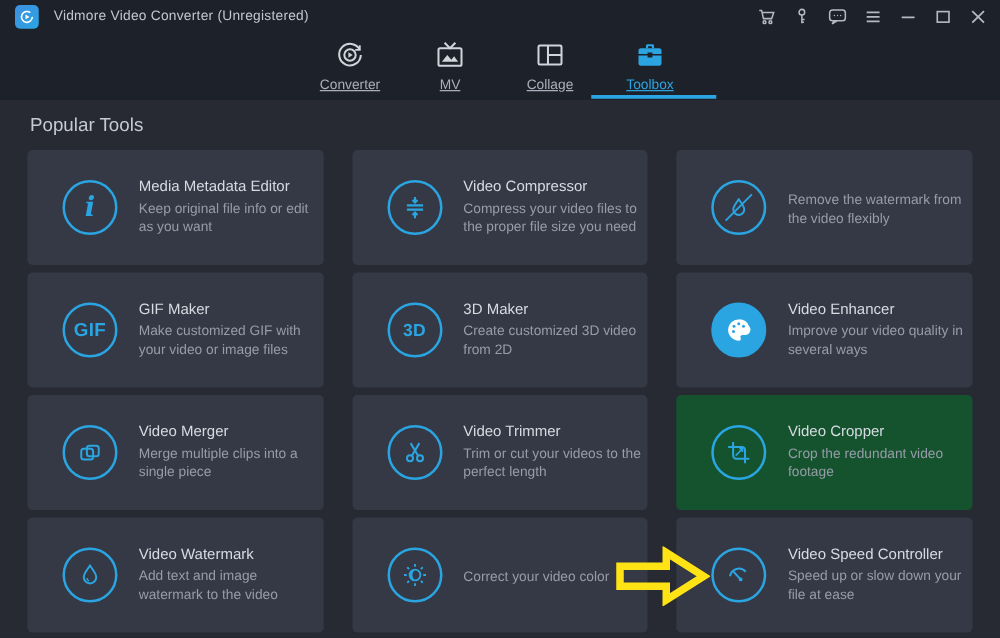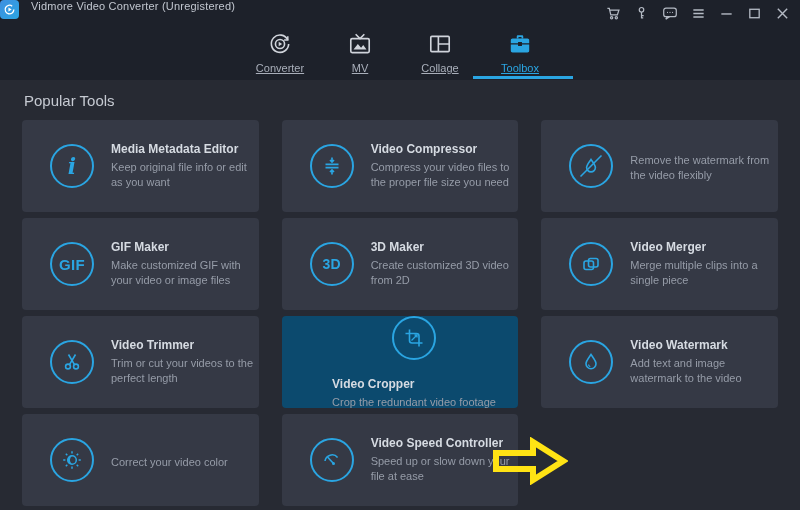--- a/index.html
+++ b/index.html
@@ -2,21 +2,21 @@
 <html><head>
 <meta charset="utf-8">
 <style>
   * { margin:0; padding:0; box-sizing:border-box; }
   html,body { width:800px; height:510px; overflow:hidden; }
   body { font-family:"Liberation Sans", sans-serif; background:#272a33; position:relative; }
 
   
   .header { position:absolute; top:0; left:0; width:800px; height:80px; background:#1d212a; }
 
-  .titlebar { height:26px; display:flex; padding:0 10px 0 0; }
+  .titlebar { height:26px; display:flex; align-items:center; padding:0 10px 0 12px; }
   .app-icon { width:19px; height:19px; border-radius:4px; background:linear-gradient(135deg,#3f8fe0,#2aa5e2);
               display:flex; align-items:center; justify-content:center; flex:0 0 auto; }
   .app-title { margin-left:12px; font-size:11px; color:#c2c7d0; letter-spacing:.2px; }
   .tb-icons { margin-left:auto; display:flex; align-items:center; gap:13px; }
   .tb-icons svg { display:block; }
 
   
   .tabs { height:54px; display:flex; justify-content:center; align-items:flex-start; gap:0; }
   .tab { width:80px; height:54px; display:flex; flex-direction:column; align-items:center; padding-top:5px; cursor:default; }
   .tab svg { display:block; }
@@ -24,30 +24,30 @@
   .tab--active .tab-label { color:#2aa5e2; }
   .tab-underline { position:absolute; left:473px; top:76px; width:100px; height:3px; background:#2aa5e2; }
 
   
   .content { position:absolute; top:80px; left:0; width:800px; height:430px; background:#272a33; }
   .section-title { margin:12px 0 0 24px; font-size:15px; color:#c6cad2; }
 
   .grid { margin:11px 22px 0 22px; display:grid; grid-template-columns:repeat(3,1fr); gap:6px 23px; }
   .card { height:92px; background:#353945; border-radius:4px; display:flex; align-items:center;
           padding-left:28px; gap:17px; }
-  .card--hover { background:#0c4a6e;flex-direction:column; }
+  .card--hover { background:#14532d; }
 
   .icon-circle { width:44px; height:44px; border:2px solid #2aa5e2; border-radius:50%;
                  display:flex; align-items:center; justify-content:center; flex:0 0 auto; }
   .icon-circle--filled { background:#2aa5e2; border-color:#2aa5e2; }
   .glyph-text { color:#2aa5e2; font-weight:bold; font-size:15px; letter-spacing:.3px; }
   .glyph-info { color:#2aa5e2; font-family:"DejaVu Serif", serif; font-style:italic; font-weight:bold; font-size:22px; line-height:1; }
 
   .card-text { max-width:168px; }
-  .card-title { font-size:12px; font-weight:bold; color:#d6dbe2; }
+  .card-title { font-size:12px; font-weight:normal; color:#d6dbe2; }
   .card-desc { margin-top:4px; font-size:11px; line-height:1.35; color:#969ca8; }
 
   .pointer-arrow { position:absolute; left:492px; top:437px; z-index:5; }
 </style>
 </head>
 <body>
 
 <div class="header">
   <div class="titlebar">
     <span class="app-icon">
@@ -194,20 +194,35 @@
     <div class="card">
       <span class="icon-circle">
         <span class="glyph-text" style="font-size:14px;text-align:center;">3D</span>
       </span>
       <span class="card-text">
         <div class="card-title">3D Maker</div>
         <div class="card-desc">Create customized 3D video from 2D</div>
       </span>
     </div>
 
+    <div class="card">
+      <span class="icon-circle icon-circle--filled">
+        <svg width="24" height="24" viewBox="0 0 24 24">
+          <path fill="#ffffff" d="M12 3.5a8.5 8.5 0 1 0 0 17c1.6 0 2.1-1 1.5-2.1-.7-1.3.2-2.4 1.6-2.4h1.9a4.3 4.3 0 0 0 3.2-7.2A8.5 8.5 0 0 0 12 3.5z"></path>
+          <circle cx="8.2" cy="9" r="1.2" fill="#2aa5e2"></circle>
+          <circle cx="12" cy="7" r="1.2" fill="#2aa5e2"></circle>
+          <circle cx="15.8" cy="9" r="1.2" fill="#2aa5e2"></circle>
+          <circle cx="7.8" cy="13.2" r="1.2" fill="#2aa5e2"></circle>
+        </svg>
+      </span>
+      <span class="card-text">
+        <div class="card-title">Video Enhancer</div>
+        <div class="card-desc">Improve your video quality in several ways</div>
+      </span>
+    </div>
 
     <div class="card">
       <span class="icon-circle">
         <svg width="24" height="24" viewBox="0 0 24 24" fill="none" stroke="#2aa5e2" stroke-width="1.6">
           <rect x="5" y="9" width="9.5" height="8.5" rx="2"></rect>
           <rect x="9.5" y="6.5" width="9.5" height="8.5" rx="2"></rect>
         </svg>
       </span>
       <span class="card-text">
         <div class="card-title">Video Merger</div>

